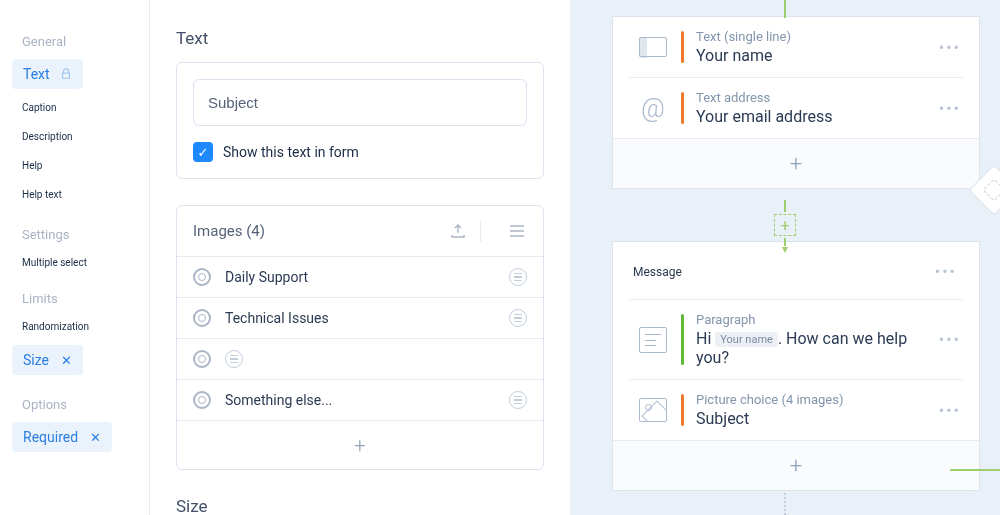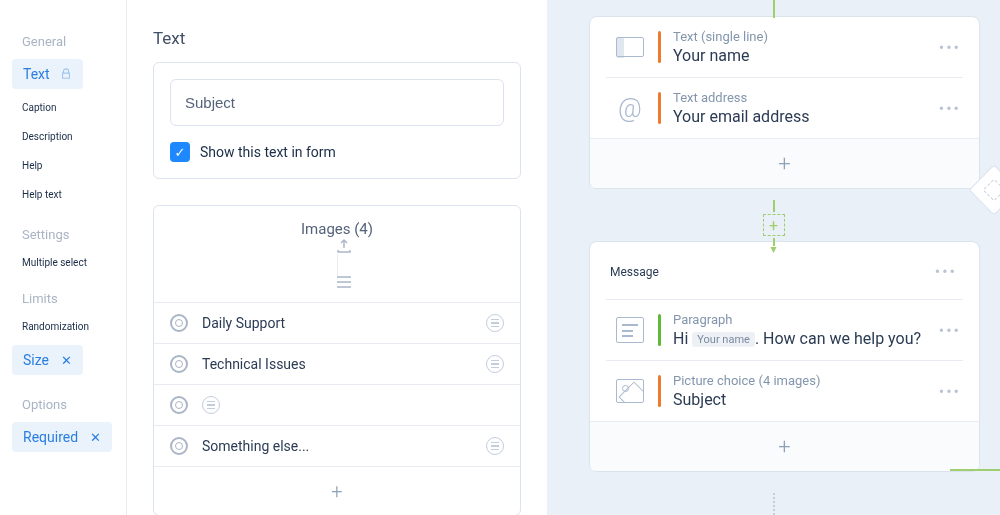--- a/index.html
+++ b/index.html
@@ -1,53 +1,53 @@
 <!DOCTYPE html>
 <html><head>
 <meta charset="utf-8">
 <style>
 * { box-sizing: border-box; margin: 0; padding: 0; }
 body { font-family: -apple-system, BlinkMacSystemFont, "Segoe UI", Roboto, sans-serif; background: #eaf0f8; font-size: 14px; color: #1a2c47; width: 1000px; height: 515px; overflow: hidden; position: relative; }
 
 .layout { display: flex; height: 100%; }
 
 
-.sidebar { width: 127px; background: #fff; border-right: 1px solid #e8ecf2; padding: 28px 0 10px; overflow-y: auto; }
+.sidebar { width: 150px; background: #fff; border-right: 1px solid #e8ecf2; padding: 28px 0 10px; overflow-y: auto; }
 .side-group-label { color: #a9b4c4; font-size: 13px; padding: 6px 22px; }
 .side-item { padding: 9px 22px; font-size: 10px; color: #1a2c47; cursor: pointer; }
 .side-pill { display: inline-flex; align-items: center; gap: 10px; background: #eaf3fc; color: #2a7de1; padding: 7px 11px; border-radius: 4px; margin: 4px 12px; cursor: pointer; }
 .lock-icon { width: 12px; height: 12px; opacity: 0.6; }
 .remove-x { color: #2a7de1; font-size: 13px; margin-left: 2px; }
 
 
 .editor { flex: 0 0 420px; background: #fff; padding: 28px 26px 0; overflow-y: auto; }
 .section-title { font-size: 17px; color: #435069; font-weight: 400; margin-bottom: 14px; }
 .panel { border: 1px solid #dbe3ef; border-radius: 6px; padding: 16px; margin-bottom: 26px; }
 .text-input { width: 100%; border: 1px solid #dbe3ef; border-radius: 6px; padding: 14px 14px; font-size: 15px; color: #55637a; background: #fff; }
 .chk-row { display: flex; align-items: center; gap: 10px; margin-top: 16px; }
 .chk-box { width: 20px; height: 20px; border-radius: 4px; background: #1e88ff; display: flex; align-items: center; justify-content: center; cursor: pointer; }
 .chk-mark { color: #fff; font-size: 13px; }
 
 .images-panel { border: 1px solid #dbe3ef; border-radius: 6px; margin-bottom: 26px; }
-.images-header { display: flex; align-items: center; padding: 14px 16px; border-bottom: 1px solid #e8ecf2; flex-direction: column; }
+.images-header { display: flex; align-items: center; padding: 14px 16px; border-bottom: 1px solid #e8ecf2; }
 .images-header .title { flex: 1; font-size: 15px; color: #55637a; }
 .hdr-icon { width: 20px; color: #aab5c6; margin-left: 14px; display:flex; align-items:center; justify-content:center; }
 .vdivider { width: 1px; height: 22px; background: #e8ecf2; margin: 0 12px; }
 .image-row { display: flex; align-items: center; padding: 11px 16px; border-bottom: 1px solid #e8ecf2; font-size: 14px; color: #2b3b54; }
 .image-row:last-of-type { border-bottom: 1px solid #e8ecf2; }
 .radio-outline { width: 18px; height: 18px; border: 2px solid #aab5c6; border-radius: 50%; margin-right: 14px; position: relative; }
 .radio-outline::after { content: ""; position: absolute; inset: 3px; border: 1.5px solid #aab5c6; border-radius: 50%; }
 .row-text { flex: 1; }
 .row-menu { width: 18px; height: 18px; border: 1.5px solid #c3cedd; border-radius: 50%; display: flex; flex-direction: column; justify-content: center; gap: 2px; align-items: center; cursor: pointer; }
 .row-menu span { width: 8px; height: 1.5px; background: #c3cedd; }
 .add-row { text-align: center; padding: 12px 0; color: #8fa0b8; font-size: 20px; cursor: pointer; }
 
 
 .preview { flex: 1; background: #eaf0f8; position: relative; padding: 0 20px 0 42px; overflow: hidden; }
-.card-group { background: #fff; border: 1px solid #dbe3ef; border-radius: 8px; margin-bottom: 0; }
+.card-group { background: #fff; border: 1px solid #dbe3ef; border-radius: 0; margin-bottom: 0; }
 .card-row { display: flex; align-items: center; padding: 12px 16px; }
 .card-icon-cell { width: 48px; display: flex; align-items: center; justify-content: center; }
 .card-accent { width: 3px; align-self: stretch; border-radius: 2px; margin: 2px 12px 2px 4px; }
 .accent-orange { background: #ef7a2e; }
 .accent-green { background: #5fba3a; }
 .card-body { flex: 1; }
 .card-label { font-size: 13px; color: #8396ad; margin-bottom: 2px; }
 .card-value { font-size: 16px; color: #2b3b54; }
 .card-value .token { background: #edf1f6; border-radius: 3px; padding: 1px 5px; font-size: 11px; color: #7b8aa0; vertical-align: 1px; }
 .card-more { color: #b8c3d4; font-size: 16px; letter-spacing: 2px; cursor: pointer; padding: 0 2px; }

